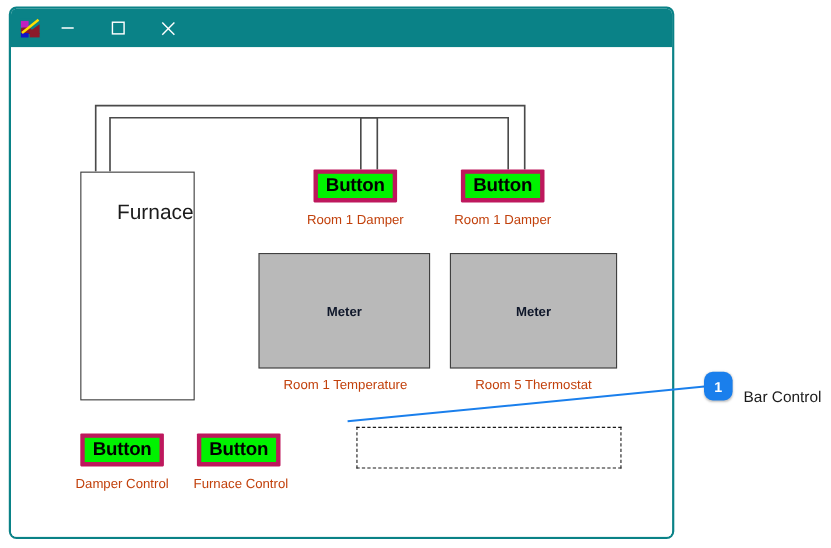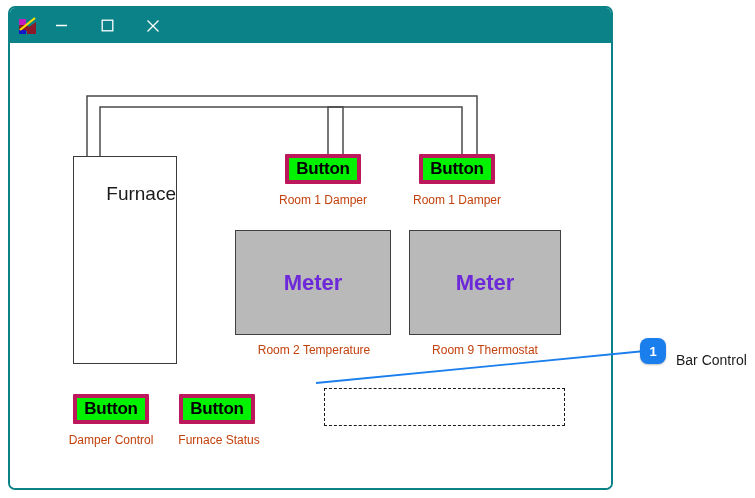--- a/index.html
+++ b/index.html
@@ -120,23 +120,23 @@
   .meter-widget {
     position: absolute;
     background: #b9b9b9;
     border: 1.6px solid #404040;
     box-sizing: border-box;
     display: flex;
     align-items: center;
     justify-content: center;
   }
   .meter-widget span {
-    font-size: 22px;
+    font-size: 12px;
     font-weight: bold;
-    color: #6d28d9;
+    color: #0f172a;
   }
 
   .bar-widget {
     position: absolute;
     border: 1.7px dashed #1a1a1a;
     background: transparent;
     box-sizing: border-box;
   }
 
   .cap {
@@ -240,36 +240,36 @@
     <div class="cap" style="left:253px; top:150px; width:120px;">Room 1 Damper</div>
 
     <div class="btn-widget" style="left:409px; top:111px; width:76px; height:30px;">
       <div class="btn-inner">Button</div>
     </div>
     <div class="cap" style="left:387px; top:150px; width:120px;">Room 1 Damper</div>
 
     <div class="meter-widget" style="left:225px; top:187px; width:156px; height:105px;">
       <span>Meter</span>
     </div>
-    <div class="cap" style="left:233px; top:300px; width:142px;">Room 2 Temperature</div>
+    <div class="cap" style="left:233px; top:300px; width:142px;">Room 1 Temperature</div>
 
     <div class="meter-widget" style="left:399px; top:187px; width:152px; height:105px;">
       <span>Meter</span>
     </div>
-    <div class="cap" style="left:404px; top:300px; width:142px;">Room 9 Thermostat</div>
+    <div class="cap" style="left:404px; top:300px; width:142px;">Room 5 Thermostat</div>
 
     <div class="btn-widget" style="left:63px; top:351px; width:76px; height:30px;">
       <div class="btn-inner">Button</div>
     </div>
     <div class="cap" style="left:41px; top:390px; width:120px;">Damper Control</div>
 
     <div class="btn-widget" style="left:169px; top:351px; width:76px; height:30px;">
       <div class="btn-inner">Button</div>
     </div>
-    <div class="cap" style="left:149px; top:390px; width:120px;">Furnace Status</div>
+    <div class="cap" style="left:149px; top:390px; width:120px;">Furnace Control</div>
 
     <div class="bar-widget" style="left:314px; top:345px; width:241px; height:38px;"></div>
 
   </div>
 </div>
 
 <div id="annotation-layer">
   <svg width="755" height="498" style="position:absolute;left:0;top:0;" aria-hidden="true">
     <line x1="645" y1="351" x2="316" y2="383" stroke="#1a7fec" stroke-width="1.8"></line>
   </svg>

